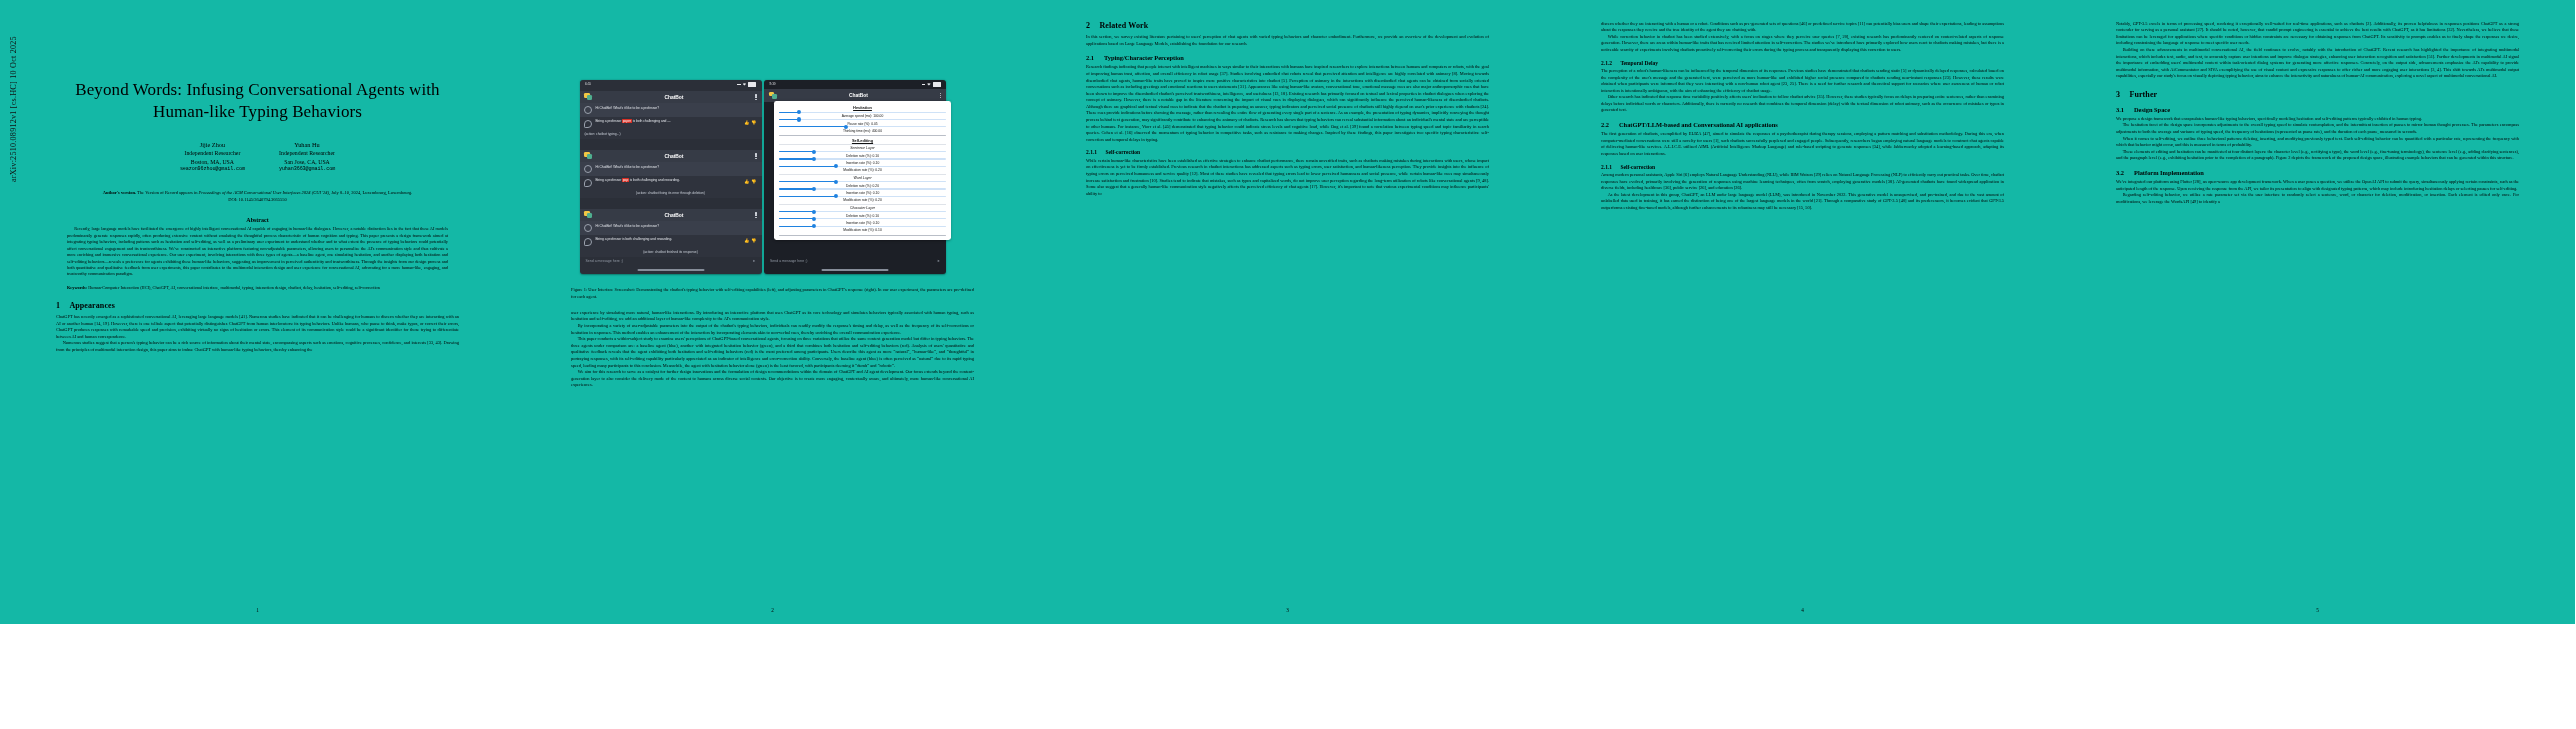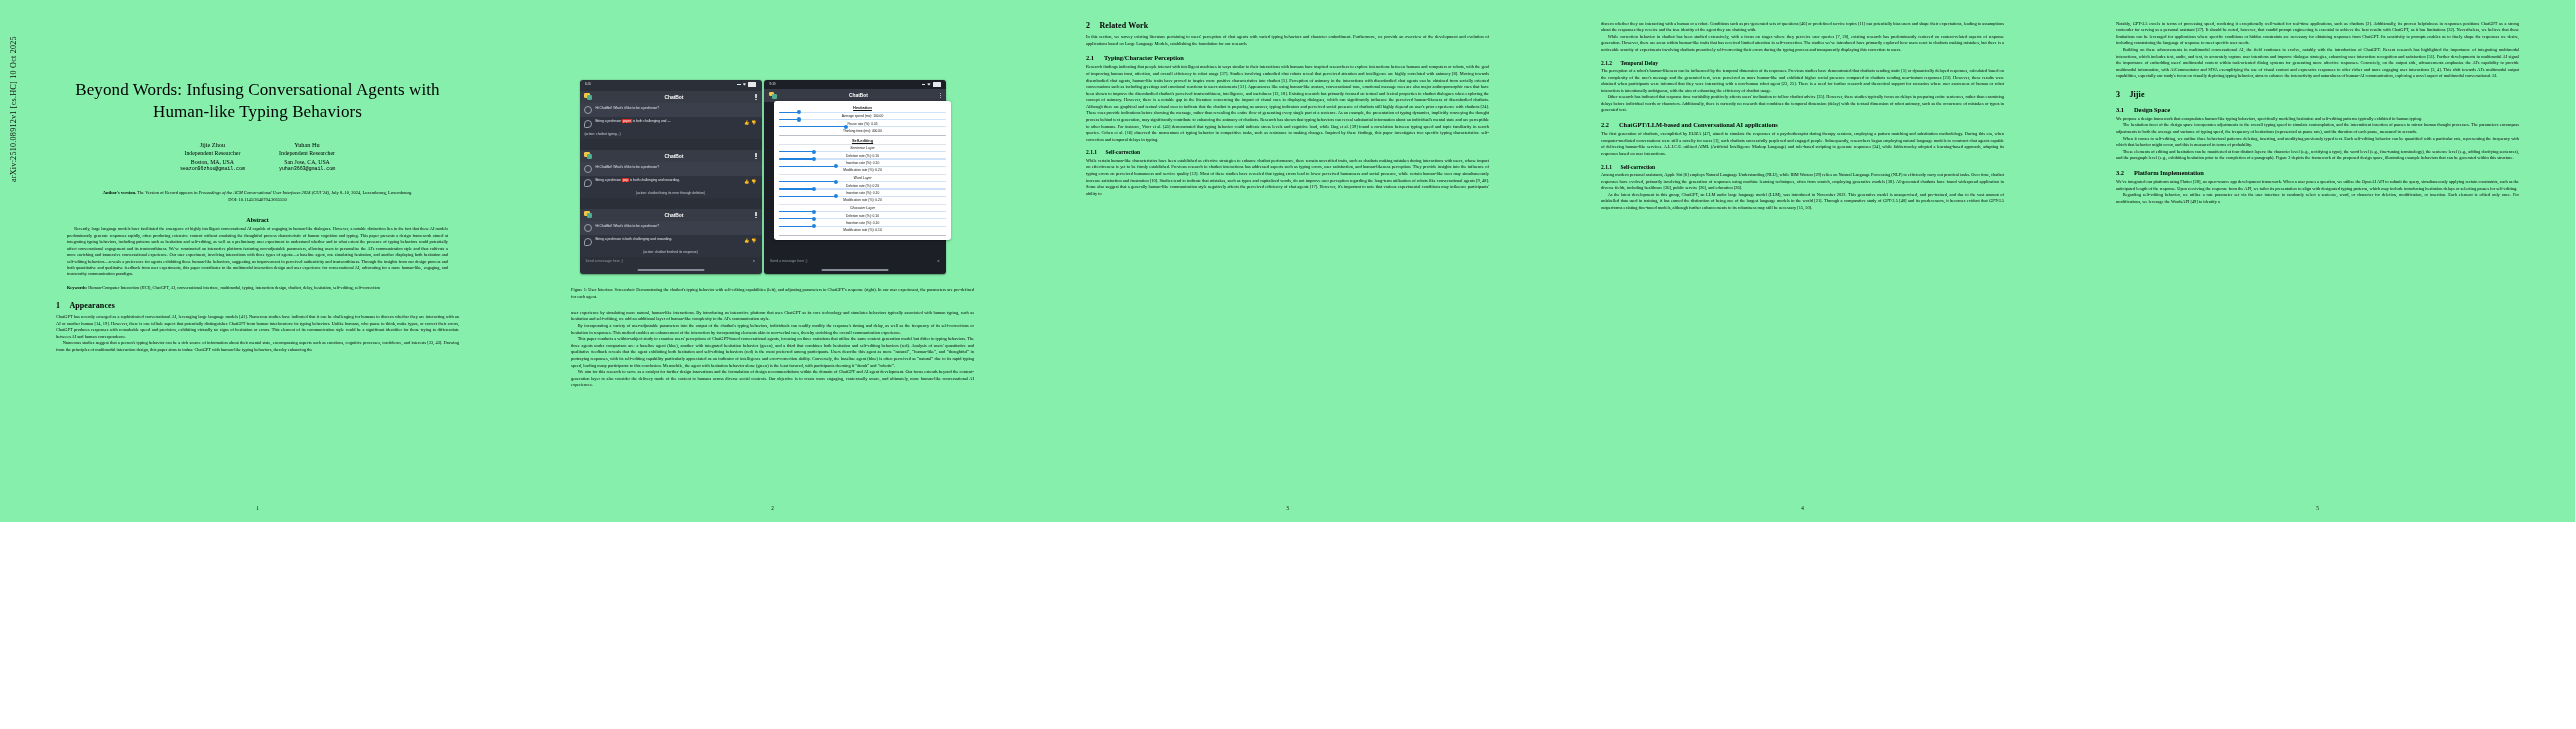--- a/index.html
+++ b/index.html
@@ -1,18 +1,18 @@
 <!DOCTYPE html>
 <html style="font-size:9.7px"><head>
 <meta charset="utf-8">
 <style>
   html,body{margin:0;padding:0;background:#ffffff;}
   body{width:2576px;height:729px;font-family:"Liberation Serif",serif;color:#000;overflow:hidden;}
   .spread{position:relative;width:2576px;height:729px;display:flex;background:#fff;}
-  .page{position:relative;flex:0 0 515px;width:515px;height:522px;background:#86efac;box-sizing:border-box;}
+  .page{position:relative;flex:0 0 515px;width:515px;height:624px;background:#14b8a6;box-sizing:border-box;}
   .page-inner{position:absolute;left:56px;right:56px;top:20.7px;bottom:27px;}
   .pg-num{position:absolute;bottom:11px;left:0;right:0;text-align:center;font-size:5.2px;color:#000;}
 
   
   .arxiv-stamp{
     position:absolute;left:8.5px;top:182px;
     transform:rotate(-90deg);transform-origin:left top;
     white-space:nowrap;font-size:8.2px;letter-spacing:0.2px;color:#111;
   }
 
@@ -433,21 +433,21 @@
     </div>
     <div class="pg-num">4</div>
   </div>
 
   <div class="page">
     <div class="page-inner">
       <p class="body noind" style="margin-top:0">Notably, GPT-3.5 excels in terms of processing speed, rendering it exceptionally well-suited for real-time applications, such as chatbots [2]. Additionally, its proven helpfulness in responses positions ChatGPT as a strong contender for serving as a personal assistant [27]. It should be noted, however, that candid prompt engineering is essential to achieve the best results with ChatGPT, as it has limitations [32]. Nevertheless, we believe that these limitations can be leveraged for applications where specific conditions or hidden constraints are necessary for obtaining responses from ChatGPT. Its sensitivity to prompts enables us to finely shape the responses we desire, including constraining the language of response to meet specific user needs.</p>
       <p class="body">Building on these advancements in multimodal conversational AI, the field continues to evolve, notably with the introduction of ChatGPT. Recent research has highlighted the importance of integrating multimodal interactions, which includes text, audio, and text, to accurately capture user intentions and improve dialogue strategies, enhancing user interaction recognition and satisfaction [51]. Further developments in multimodal AI signal the importance of embedding users' multimodal context within task-oriented dialog systems for generating more affective responses. Concretely, on the output side, advancements emphasize the AI's capability to provide multimodal information, with AiCommentator and SIVA exemplifying the use of visual content and expressive responses to offer richer and more engaging user interactions [3, 4]. This shift towards AI's multimodal output capabilities, especially our study's focus on visually depicting typing behavior, aims to enhance the interactivity and naturalness of human-AI communication, exploring a novel aspect of multimodal conversational AI.</p>
 
       <h2 class="sec">
-        <span class="n">3</span><span>Jijie</span>
+        <span class="n">3</span><span>Further</span>
       </h2>
       <h3 class="sub">
         <span class="n">3.1</span><span>Design Space</span>
       </h3>
       <p class="body noind">We propose a design framework that encapsulates human-like typing behaviors, specifically modeling hesitation and self-editing patterns typically exhibited in human typing.</p>
       <p class="body">The hesitation facet of the design space incorporates adjustments to the overall typing speed to simulate contemplation, and the intermittent insertion of pauses to mirror human thought processes. The parameters encompass adjustments to both the average and variance of typing speed, the frequency of hesitations (represented as pause rate), and the duration of each pause, measured in seconds.</p>
       <p class="body">When it comes to self-editing, we outline three behavioral patterns: deleting, inserting, and modifying previously typed text. Each self-editing behavior can be quantified with a particular rate, representing the frequency with which that behavior might occur, and this is measured in terms of probability.</p>
       <p class="body">These elements of editing and hesitation can be manifested at four distinct layers: the character level (e.g., rectifying a typo), the word level (e.g., fine-tuning terminology), the sentence level (e.g., adding clarifying sentences), and the paragraph level (e.g., exhibiting hesitation prior to the completion of a paragraph). Figure 2 depicts the framework of the proposed design space, illustrating example behaviors that can be generated within this structure.</p>
 
       <h3 class="sub">

